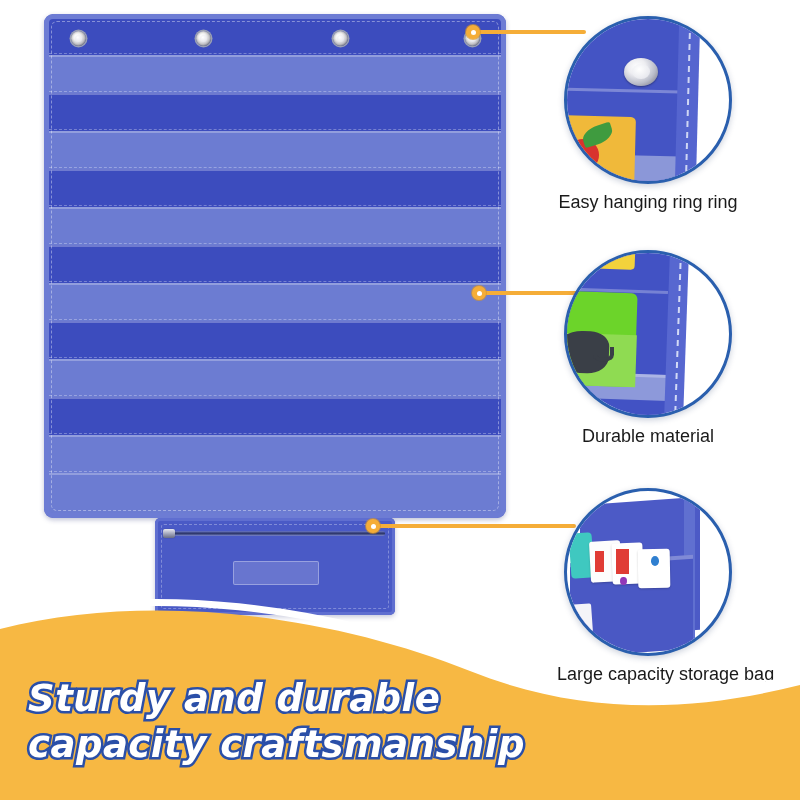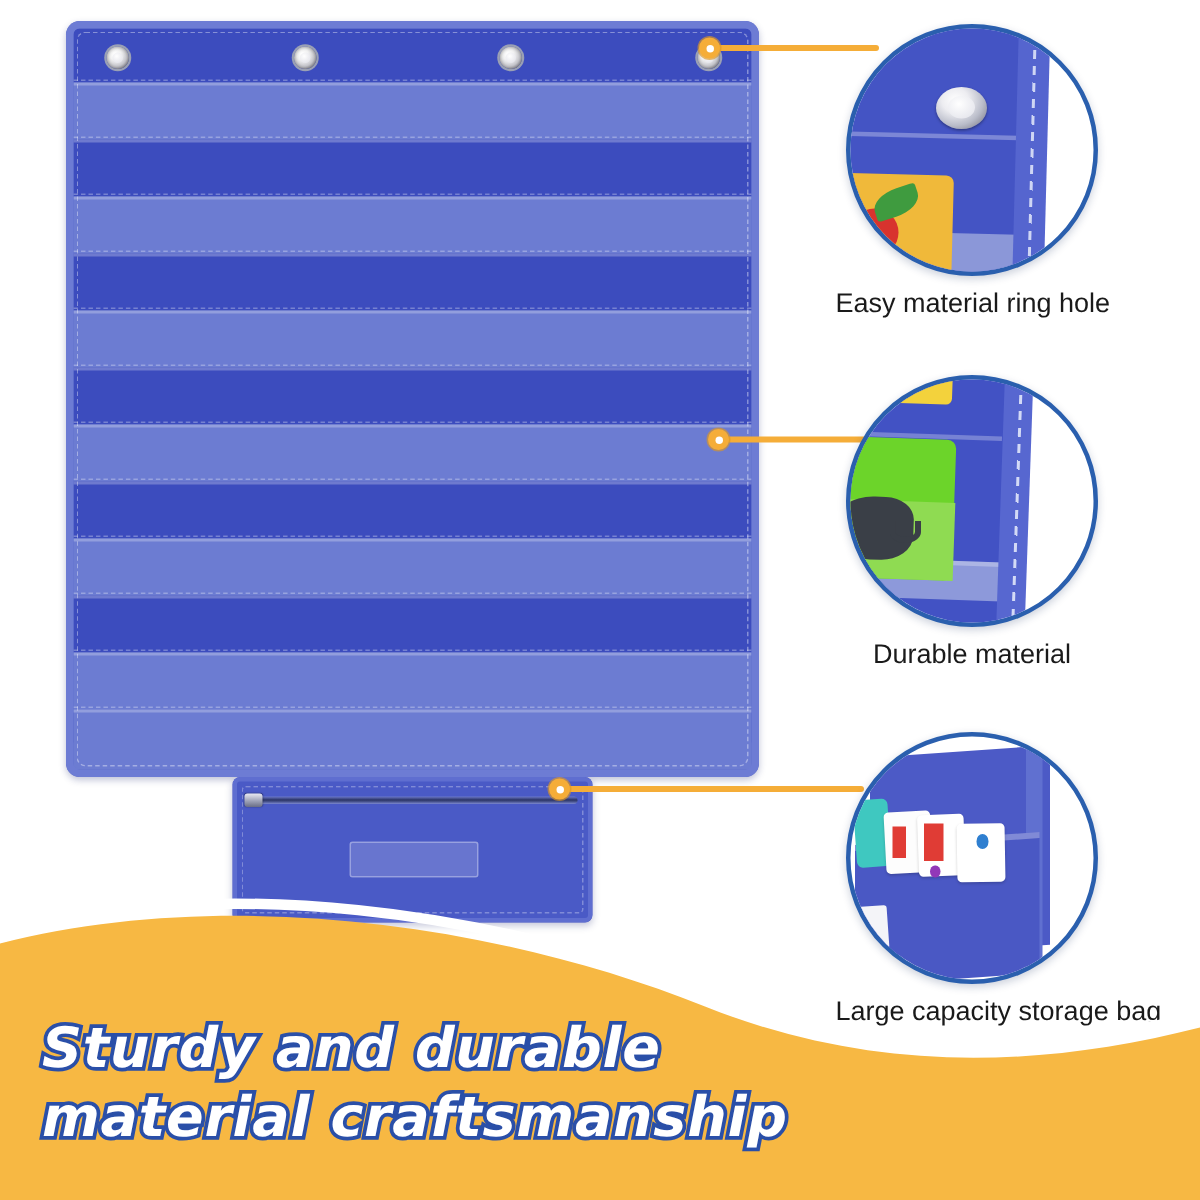--- a/index.html
+++ b/index.html
@@ -266,21 +266,21 @@
       <div class="c1-low tex"></div>
       <div class="c1-seam" style="top:43%;"></div>
       <div class="c1-spine tex"></div>
       <div class="c1-thread"></div>
       <div class="c1-card"></div>
       <div class="c1-apple"></div>
       <div class="c1-leaf"></div>
       <div class="c1-slice"></div>
       <div class="c1-gro"></div>
     </div>
-    <div class="cap" style="top:176px;">Easy material ring hole</div>
+    <div class="cap" style="top:176px;">Easy hanging ring ring</div>
   </div>
 
   <div class="callout" style="left:557px;top:250px;width:182px;">
     <div class="circ tex" style="width:168px;height:168px;margin:0 auto;">
       <div class="c2-panel tex"></div>
       <div class="c2-low tex"></div>
       <div class="c2-seam" style="top:22%;"></div>
       <div class="c2-seam" style="top:74%;"></div>
       <div class="c2-spine tex"></div>
       <div class="c2-thread"></div>
@@ -312,16 +312,16 @@
     <div class="cap" style="top:176px;">Large capacity storage bag</div>
   </div>
 
   <svg id="wave" viewBox="0 0 800 215" preserveAspectRatio="none">
     <path d="M0,44 C150,6 330,30 470,86 C580,130 690,128 800,100 L800,215 L0,215 Z" fill="#f7b843"></path>
     <path d="M0,36 C150,-2 330,22 470,78 C580,122 690,120 800,92" fill="none" stroke="#ffffff" stroke-width="7"></path>
   </svg>
 
   <div id="headline">
     <span class="ln">Sturdy and durable</span>
-    <span class="ln">material craftsmanship</span>
+    <span class="ln">capacity craftsmanship</span>
   </div>
 
 </div>
 
 </body></html>

